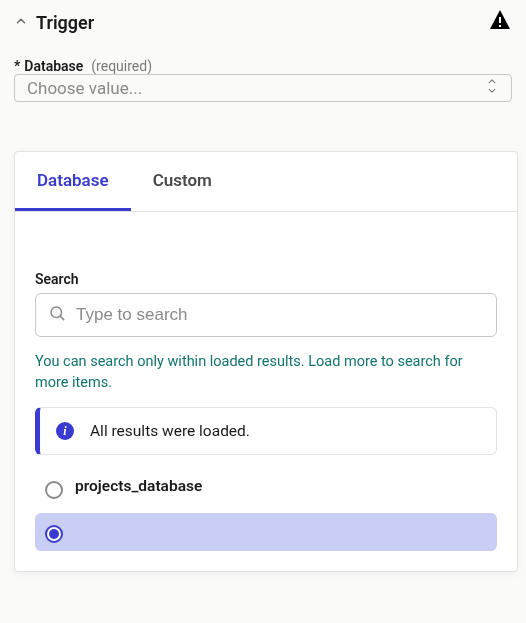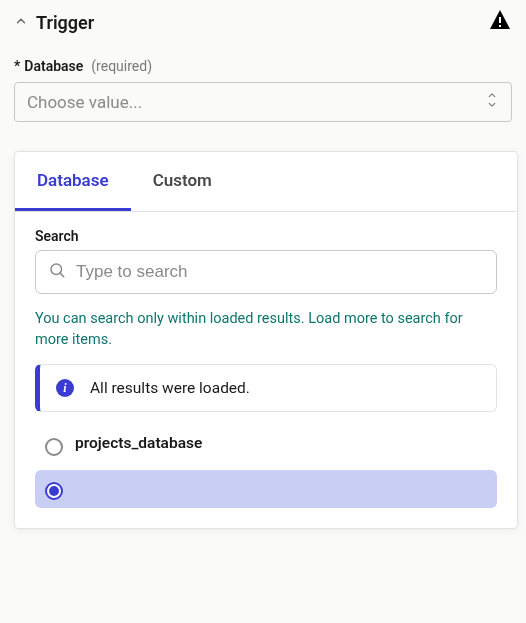--- a/index.html
+++ b/index.html
@@ -38,38 +38,37 @@
     .warning-icon {
       color: #000;
     }
     .field-block {
       padding: 18px 14px 0 14px;
     }
     .field-label-row {
       display: flex;
       align-items: center;
       gap: 8px;
-      margin-bottom: 8px;
     }
     .field-label {
       font-size: 14px;
       font-weight: 600;
       color: #1a1a1a;
     }
     .asterisk {
       font-weight: 600;
       margin-right: 4px;
     }
     .required-tag {
       font-size: 14px;
       color: #7a7a7a;
     }
     .select-input {
       width: 100%;
-      height: 40px;
+      height: 28px;
       border: 1px solid #c8c8c8;
       border-radius: 4px;
       background: #fafaf9;
       display: flex;
       align-items: center;
       justify-content: space-between;
       padding: 0 12px;
     }
     .select-placeholder {
       color: #8a8a8a;
@@ -106,20 +105,21 @@
     }
     .search-section {
       padding: 16px 20px 6px 20px;
     }
     .search-label {
       font-size: 14px;
       font-weight: 600;
       color: #1a1a1a;
       margin-bottom: 6px;
       display: block;
+      margin-top: 43px;
     }
     .search-input-wrap {
       border: 1px solid #c8c8c8;
       border-radius: 6px;
       height: 44px;
       display: flex;
       align-items: center;
       padding: 0 12px;
       gap: 10px;
       background: #fff;

